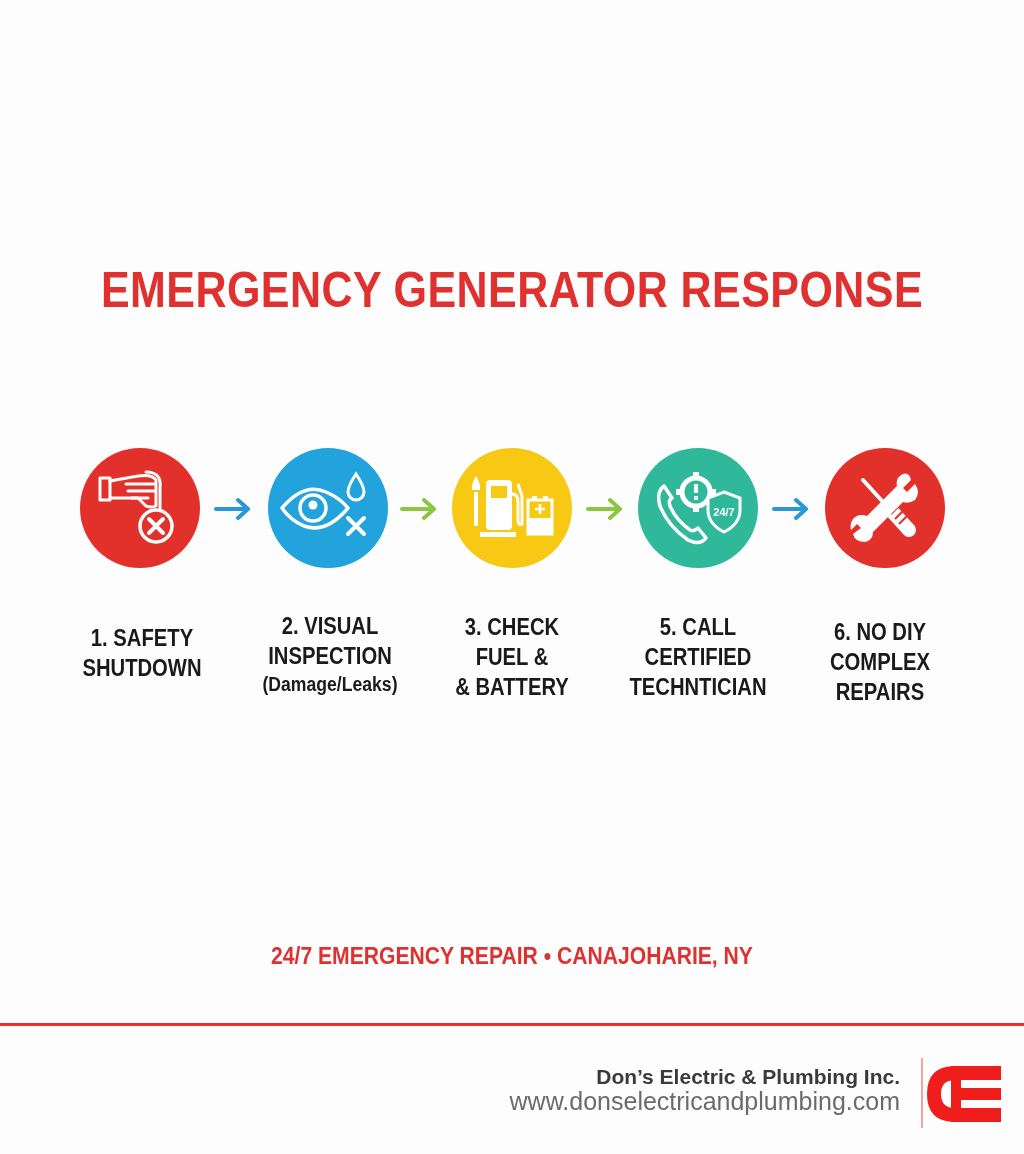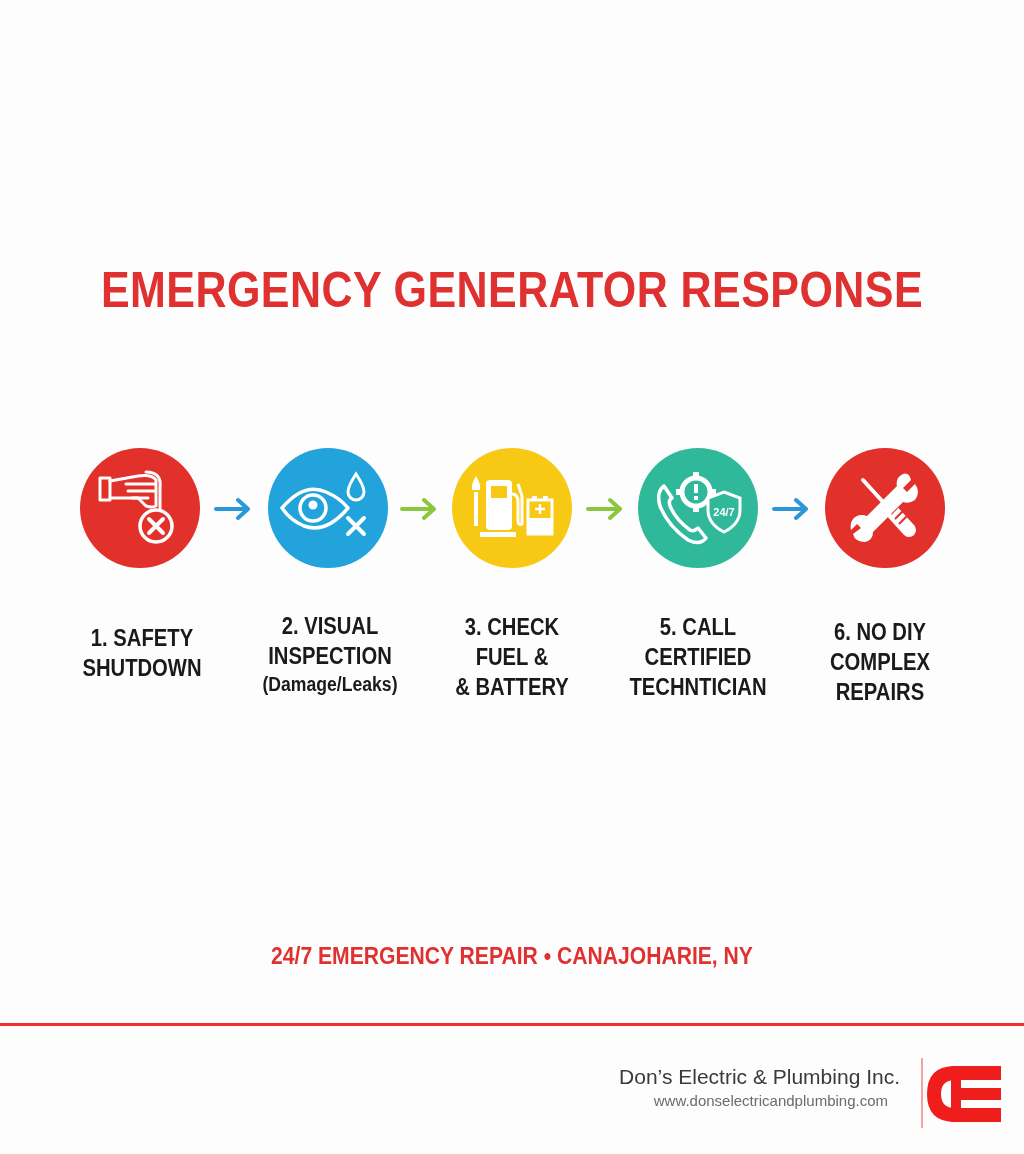--- a/index.html
+++ b/index.html
@@ -87,33 +87,33 @@
       width: 1024px;
       height: 3px;
       background: #f0302a;
     }
     .footer-company {
       position: absolute;
       right: 124px;
       top: 1064px;
       text-align: center;
       font-family: "Liberation Sans", sans-serif;
-      font-weight: normal;
+      font-weight: bold;
       font-size: 21px;
       color: #3a3a3a;
       line-height: 26px;
       white-space: nowrap;
     }
     .footer-url {
       position: absolute;
-      right: 136px;
+      right: 124px;
       top: 1089px;
       text-align: right;
       font-family: "Liberation Sans", sans-serif;
-      font-size: 15px;
+      font-size: 25px;
       color: #6b6b6b;
       line-height: 24px;
       white-space: nowrap;
     }
     .logo {
       position: absolute;
       left: 921px;
       top: 1058px;
       width: 82px;
       height: 70px;

